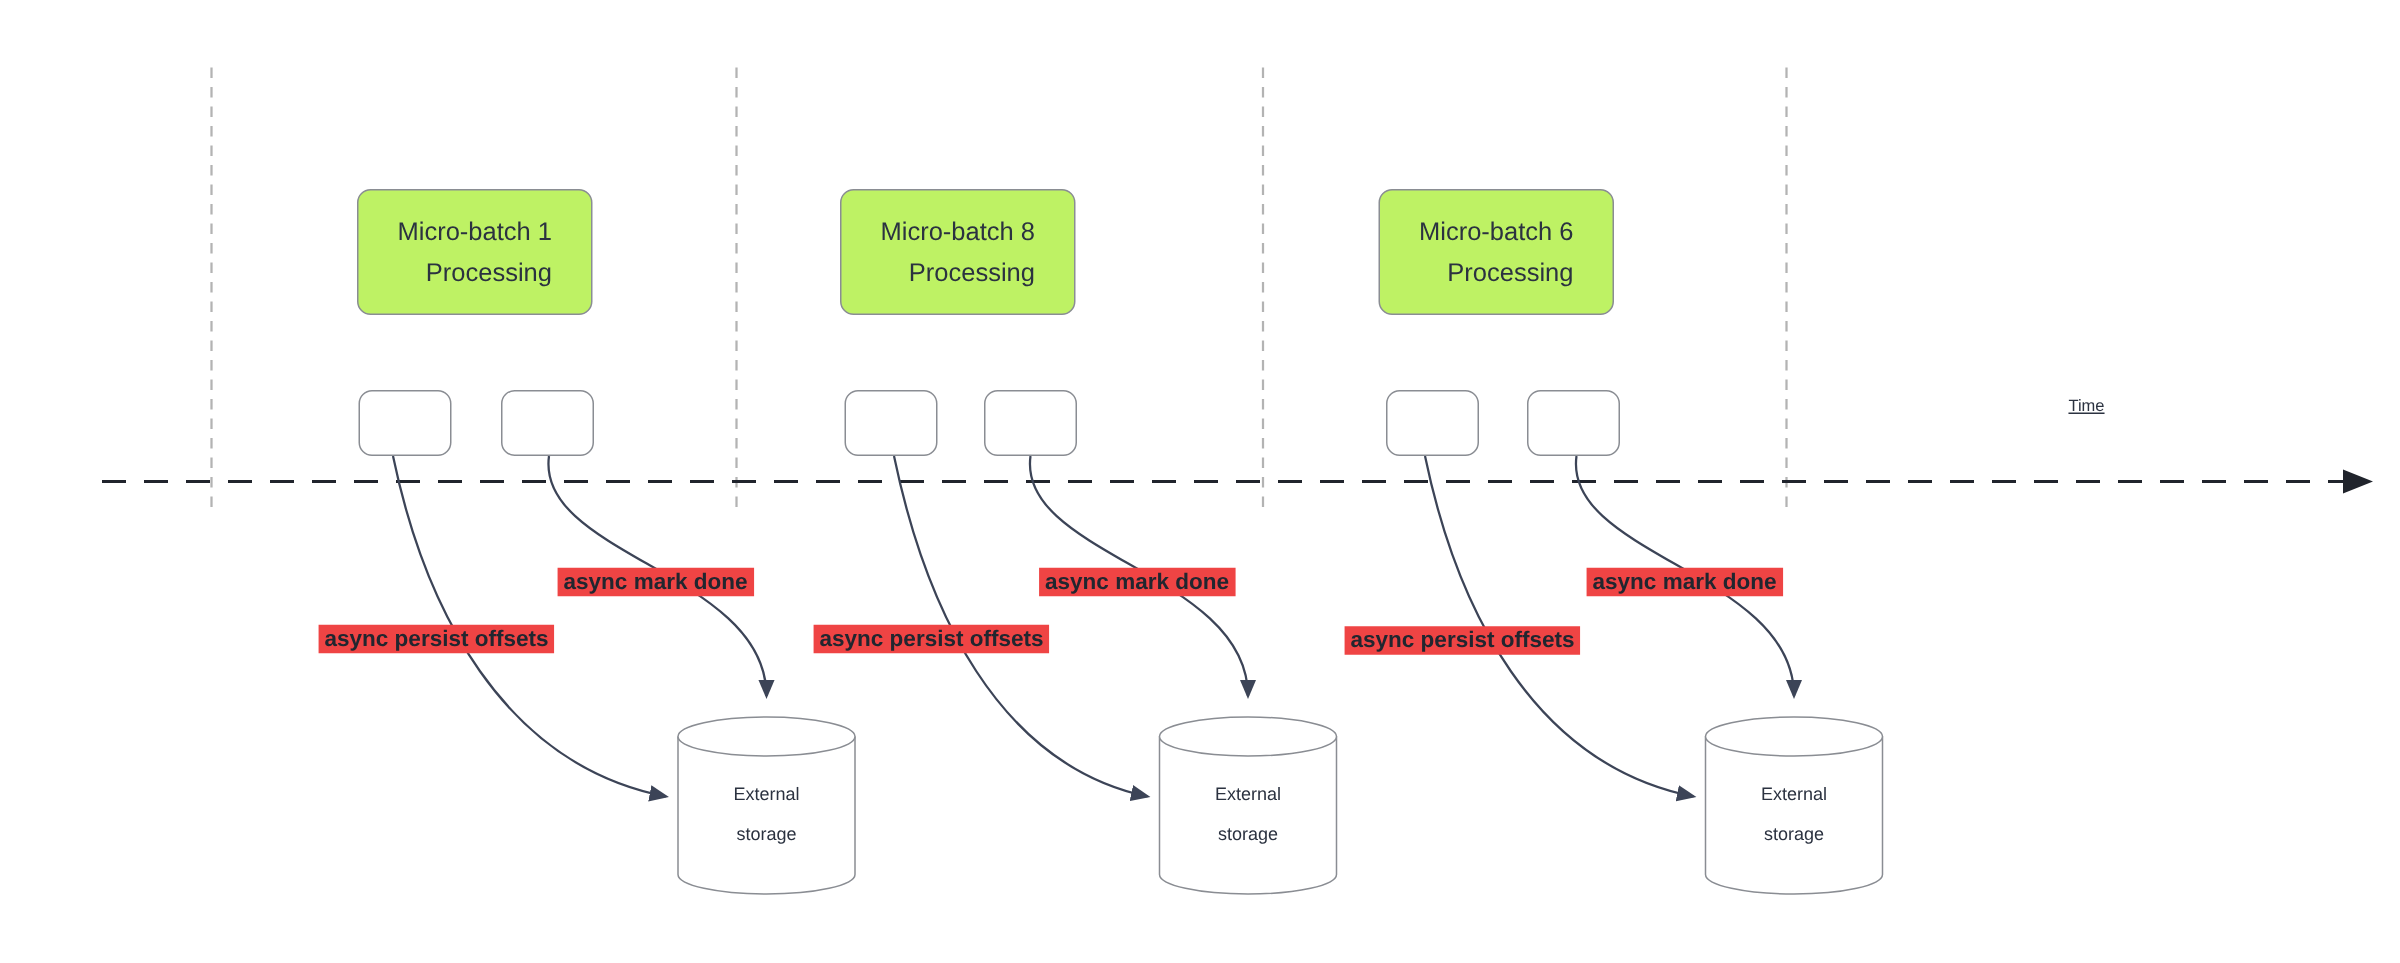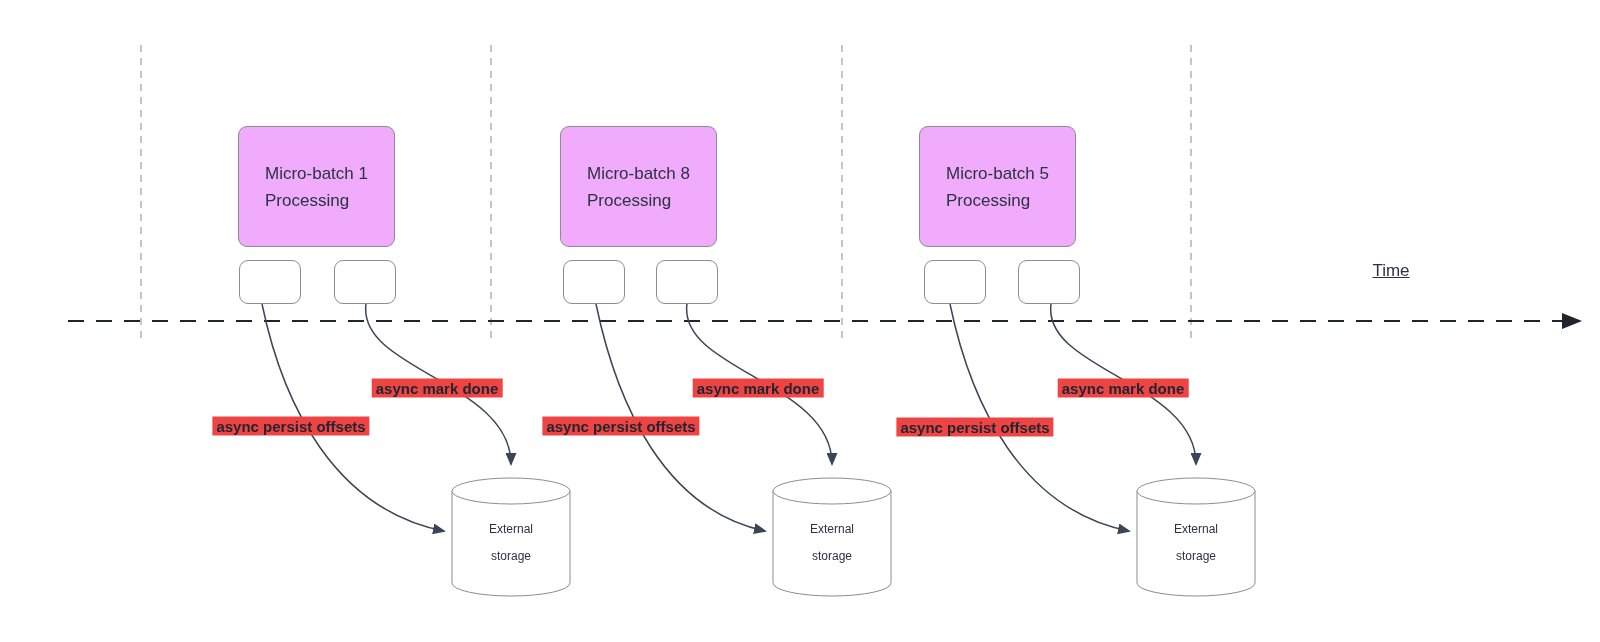--- a/index.html
+++ b/index.html
@@ -6,26 +6,26 @@
   .canvas{
     position:relative;
     width:1600px;height:642px;
     background:#ffffff;
     font-family:"Liberation Sans", sans-serif;
     overflow:hidden;
   }
   .lines-layer{position:absolute;left:0;top:0;width:1600px;height:642px;}
   .proc-box{
     position:absolute;
-    width:157px;height:121px;
+    width:157px;height:84px;
     border:1px solid #8a8d93;
     border-radius:9px;
-    background:#f0abfc;
+    background:#bef264;
     display:flex;align-items:center;justify-content:center;
-    text-align:left;
+    text-align:right;
     font-size:17px;line-height:27px;
     color:#2b3240;
     white-space:pre-line;
     box-sizing:border-box;
     top:126px;
   }
   .small-box{
     position:absolute;
     width:62px;height:44px;
     border:1px solid #8a8d93;
@@ -48,21 +48,21 @@
     position:absolute;
     transform:translate(-50%,-50%);
     text-align:center;
     font-size:12px;line-height:27px;
     color:#2b3240;
     white-space:pre-line;
   }
   .time-label{
     position:absolute;
     transform:translate(-50%,-50%);
-    font-size:17px;
+    font-size:11px;
     color:#2b3240;
     white-space:nowrap;
     text-decoration:underline;
   }
 </style>
 </head>
 <body>
 
 <div class="canvas">
 
@@ -114,21 +114,21 @@
 
   <div class="proc-box" style="left:560px;">Micro-batch 8
 Processing</div>
   <div class="small-box" style="left:563px;"></div>
   <div class="small-box" style="left:656px;"></div>
   <div class="edge-label" style="left:621px;top:426px;">async persist offsets</div>
   <div class="edge-label" style="left:758px;top:388px;">async mark done</div>
   <div class="storage-label" style="left:832px;top:543px;">External
 storage</div>
 
-  <div class="proc-box" style="left:919px;">Micro-batch 5
+  <div class="proc-box" style="left:919px;">Micro-batch 6
 Processing</div>
   <div class="small-box" style="left:924px;"></div>
   <div class="small-box" style="left:1018px;"></div>
   <div class="edge-label" style="left:975px;top:427px;">async persist offsets</div>
   <div class="edge-label" style="left:1123px;top:388px;">async mark done</div>
   <div class="storage-label" style="left:1196px;top:543px;">External
 storage</div>
 
   <div class="time-label" style="left:1391px;top:271px;">Time</div>
 

